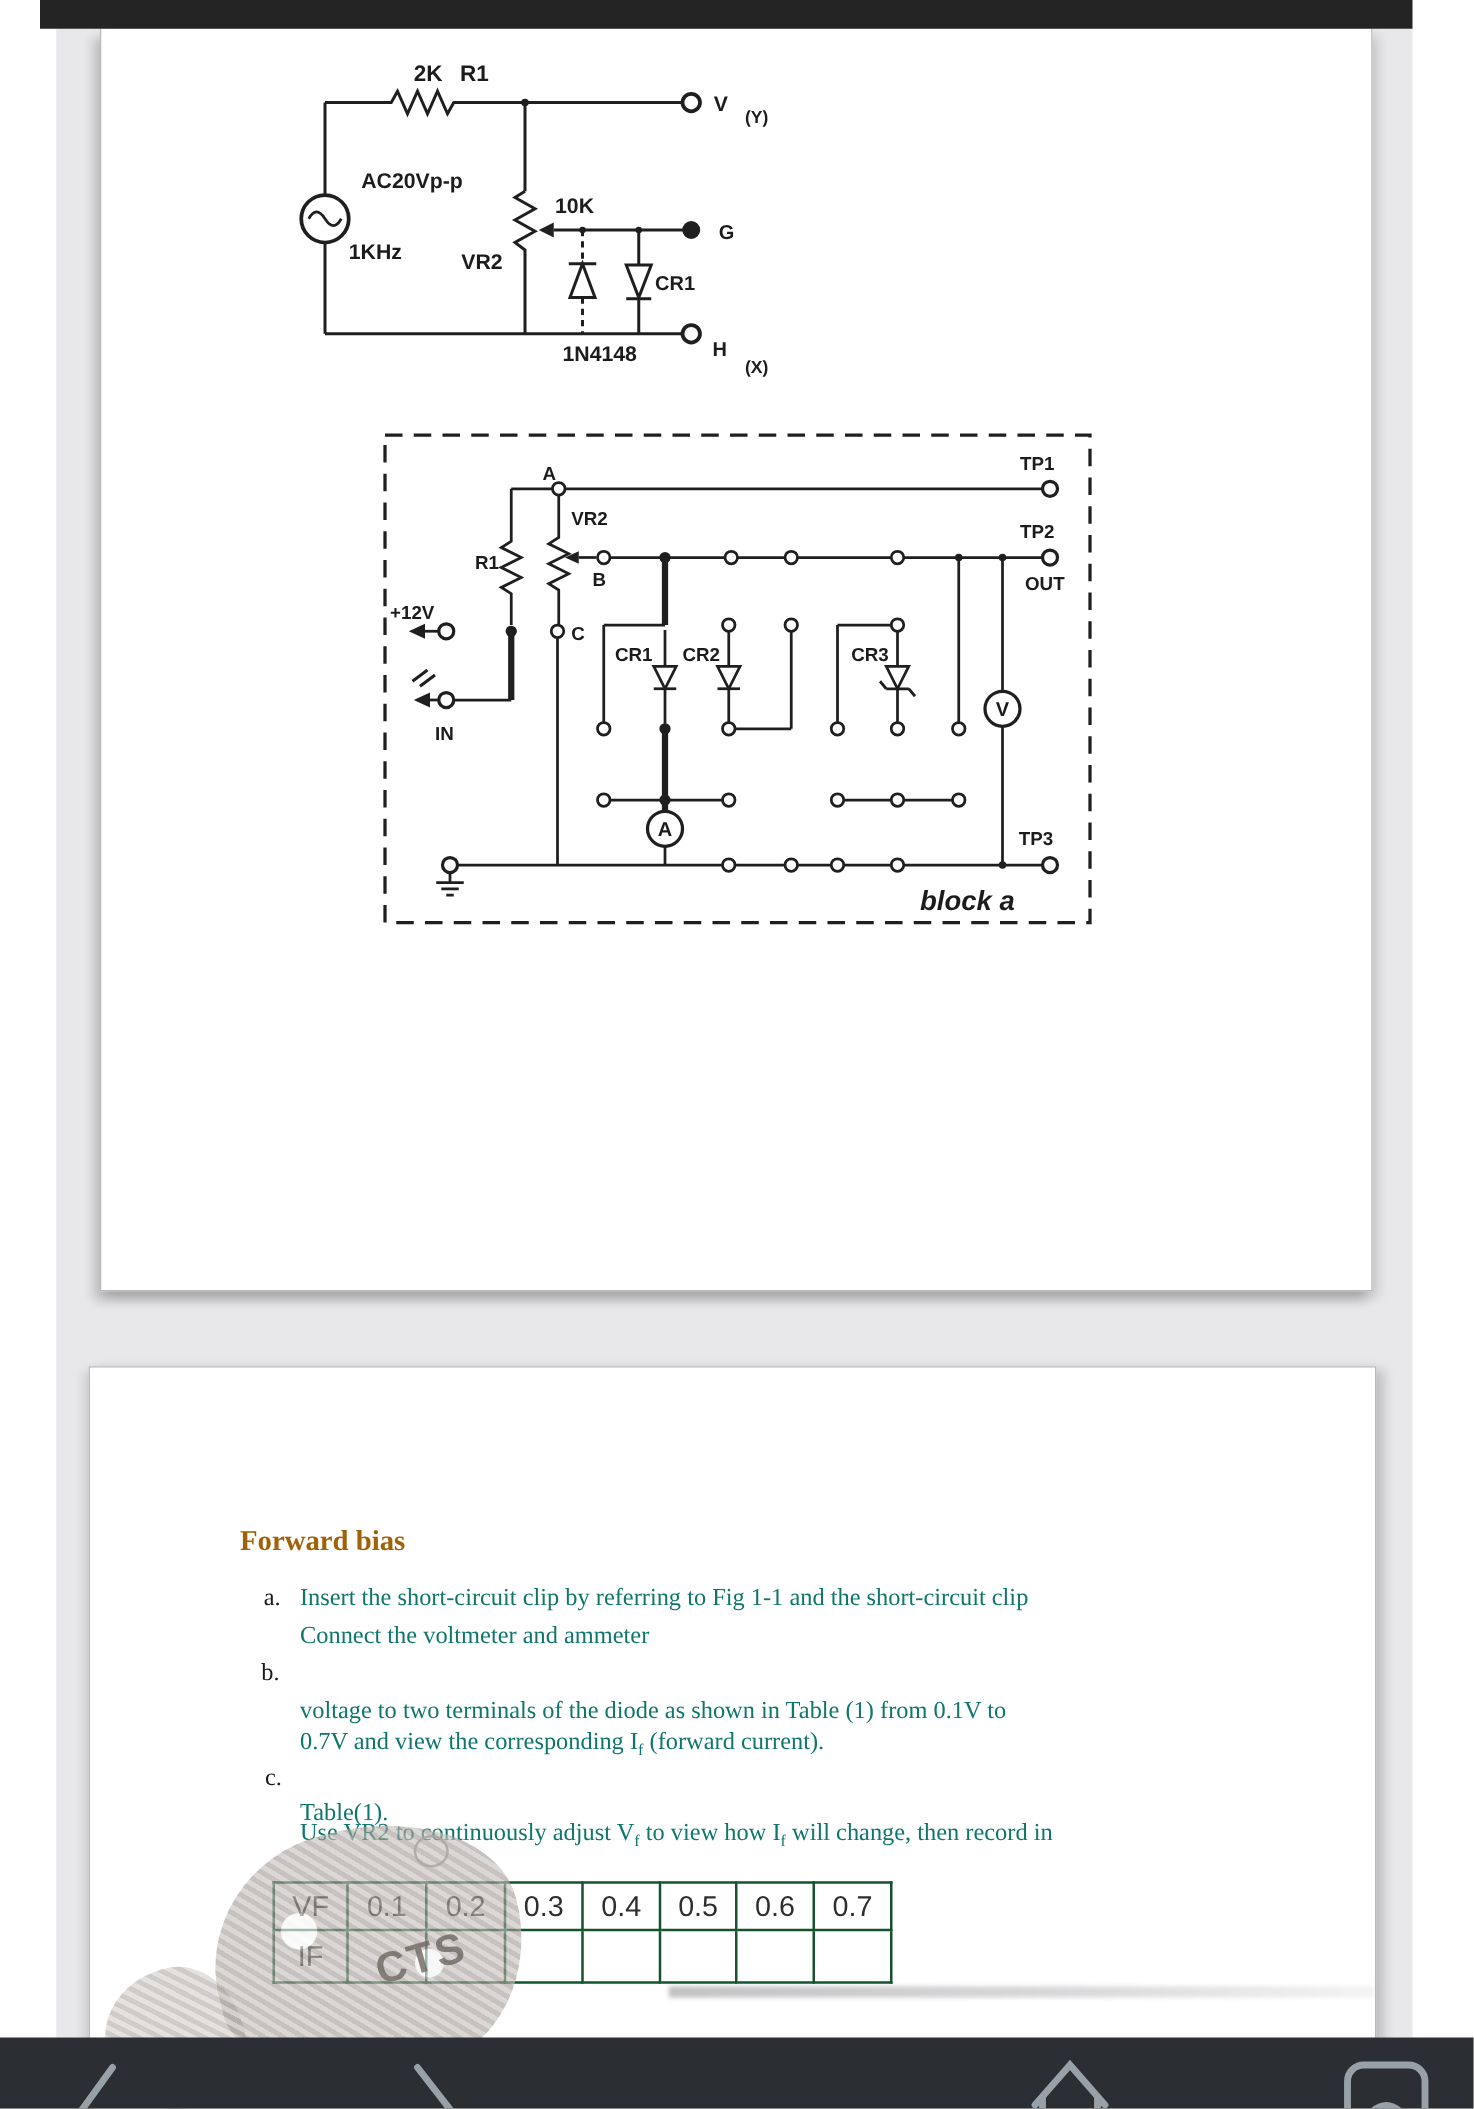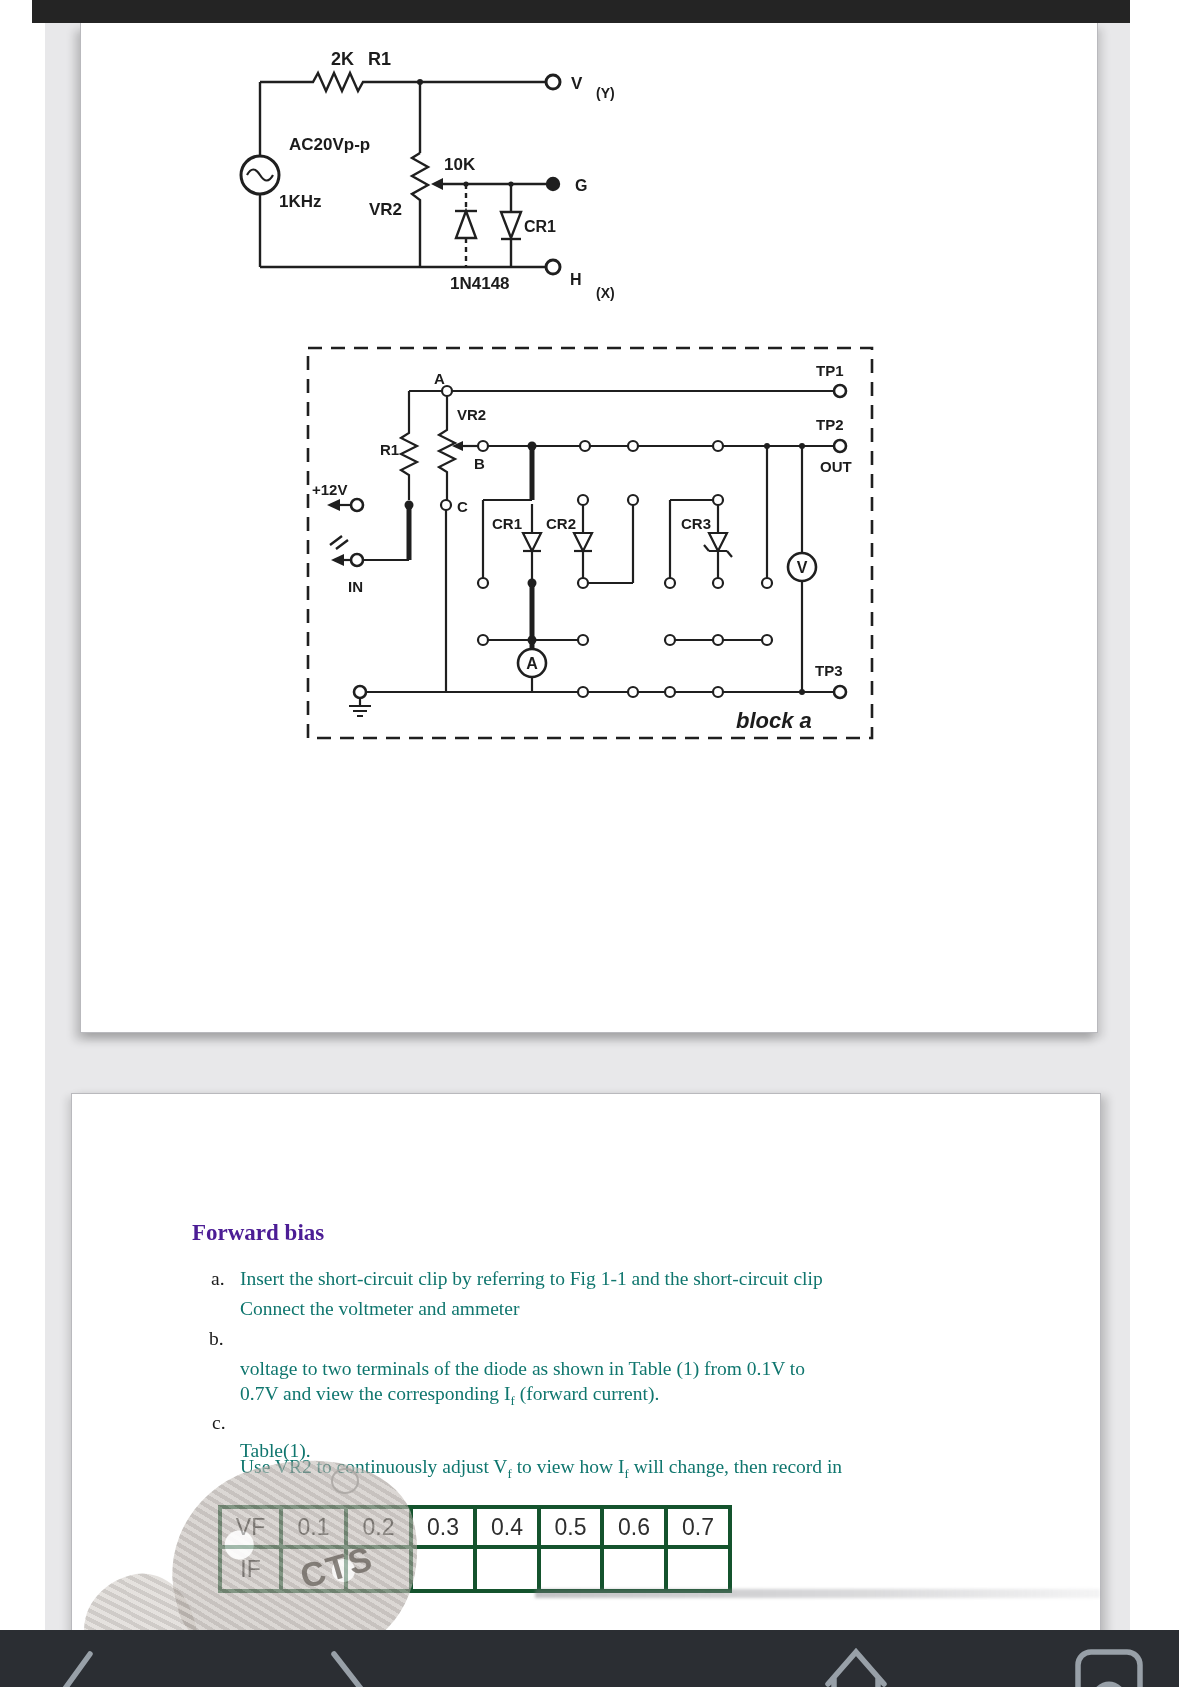--- a/index.html
+++ b/index.html
@@ -10,26 +10,26 @@
   .topbar{position:absolute;left:32px;top:0;width:1098px;height:23px;background:#242424;z-index:10;}
   .viewer{position:absolute;left:45px;top:23px;width:1085px;height:1607px;background:#e8e8ea;z-index:1;}
   .page{position:absolute;background:#ffffff;border:1px solid #b9b9bd;z-index:2;}
   .page1{left:80px;top:23px;width:1016px;height:1009px;border-top:none;
          box-shadow:-5px 7px 9px rgba(0,0,0,0.20),5px 5px 8px rgba(0,0,0,0.12);}
   .page2{left:71px;top:1093px;width:1028px;height:594px;
          box-shadow:6px 3px 9px rgba(0,0,0,0.18),-4px 4px 8px rgba(0,0,0,0.12);}
   .figsvg{position:absolute;left:0;top:0;z-index:4;pointer-events:none;}
   .content{position:absolute;left:0;top:0;width:1179px;height:1687px;z-index:3;}
   .doc-heading{position:absolute;left:192px;top:1220px;font-family:"Liberation Serif",serif;
-      font-weight:bold;font-size:23px;color:#4c1d95;}
+      font-weight:bold;font-size:23px;color:#a16207;}
   .doc-line{position:absolute;font-family:"Liberation Serif",serif;font-size:19.5px;color:#0f766e;white-space:nowrap;}
   .doc-line sub{font-size:13px;}
   .marker{position:absolute;font-family:"Liberation Serif",serif;font-size:19.5px;color:#1a1a1a;}
   table.vf{position:absolute;left:218px;top:1505px;border-collapse:collapse;z-index:3;}
-  table.vf td{border:4px solid #14532d;font-size:23px;color:#2e2e2e;text-align:center;
+  table.vf td{border:2px solid #14532d;font-size:23px;color:#2e2e2e;text-align:center;
       font-family:"Liberation Sans",sans-serif;padding:0;}
   table.vf tr:nth-child(1) td{height:36px;}
   table.vf tr:nth-child(2) td{height:40px;}
   td.lbl{text-align:left;padding-left:10px;}
   .wm{position:absolute;left:170px;top:1462px;width:250px;height:200px;z-index:5;pointer-events:none;
       opacity:.62;transform:rotate(-14deg);
       background:
         radial-gradient(circle at 30% 35%, rgba(255,255,255,.9) 0 14px, transparent 15px),
         radial-gradient(circle at 68% 60%, rgba(255,255,255,.85) 0 11px, transparent 12px),
         repeating-linear-gradient(45deg,#a59e98 0 4px,#c6c0ba 4px 8px),

